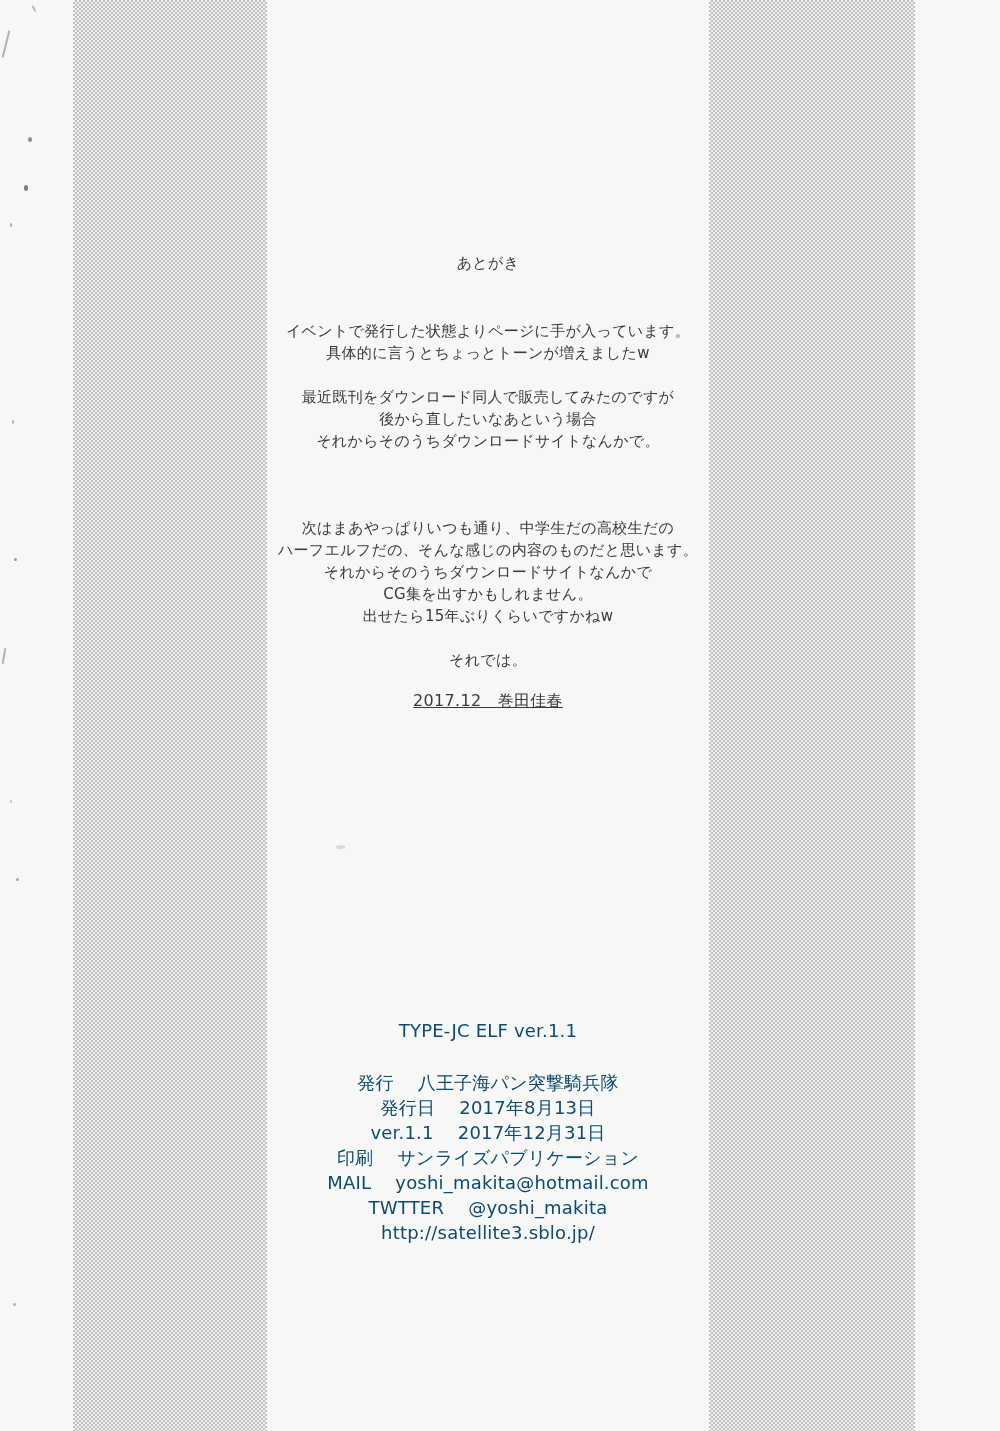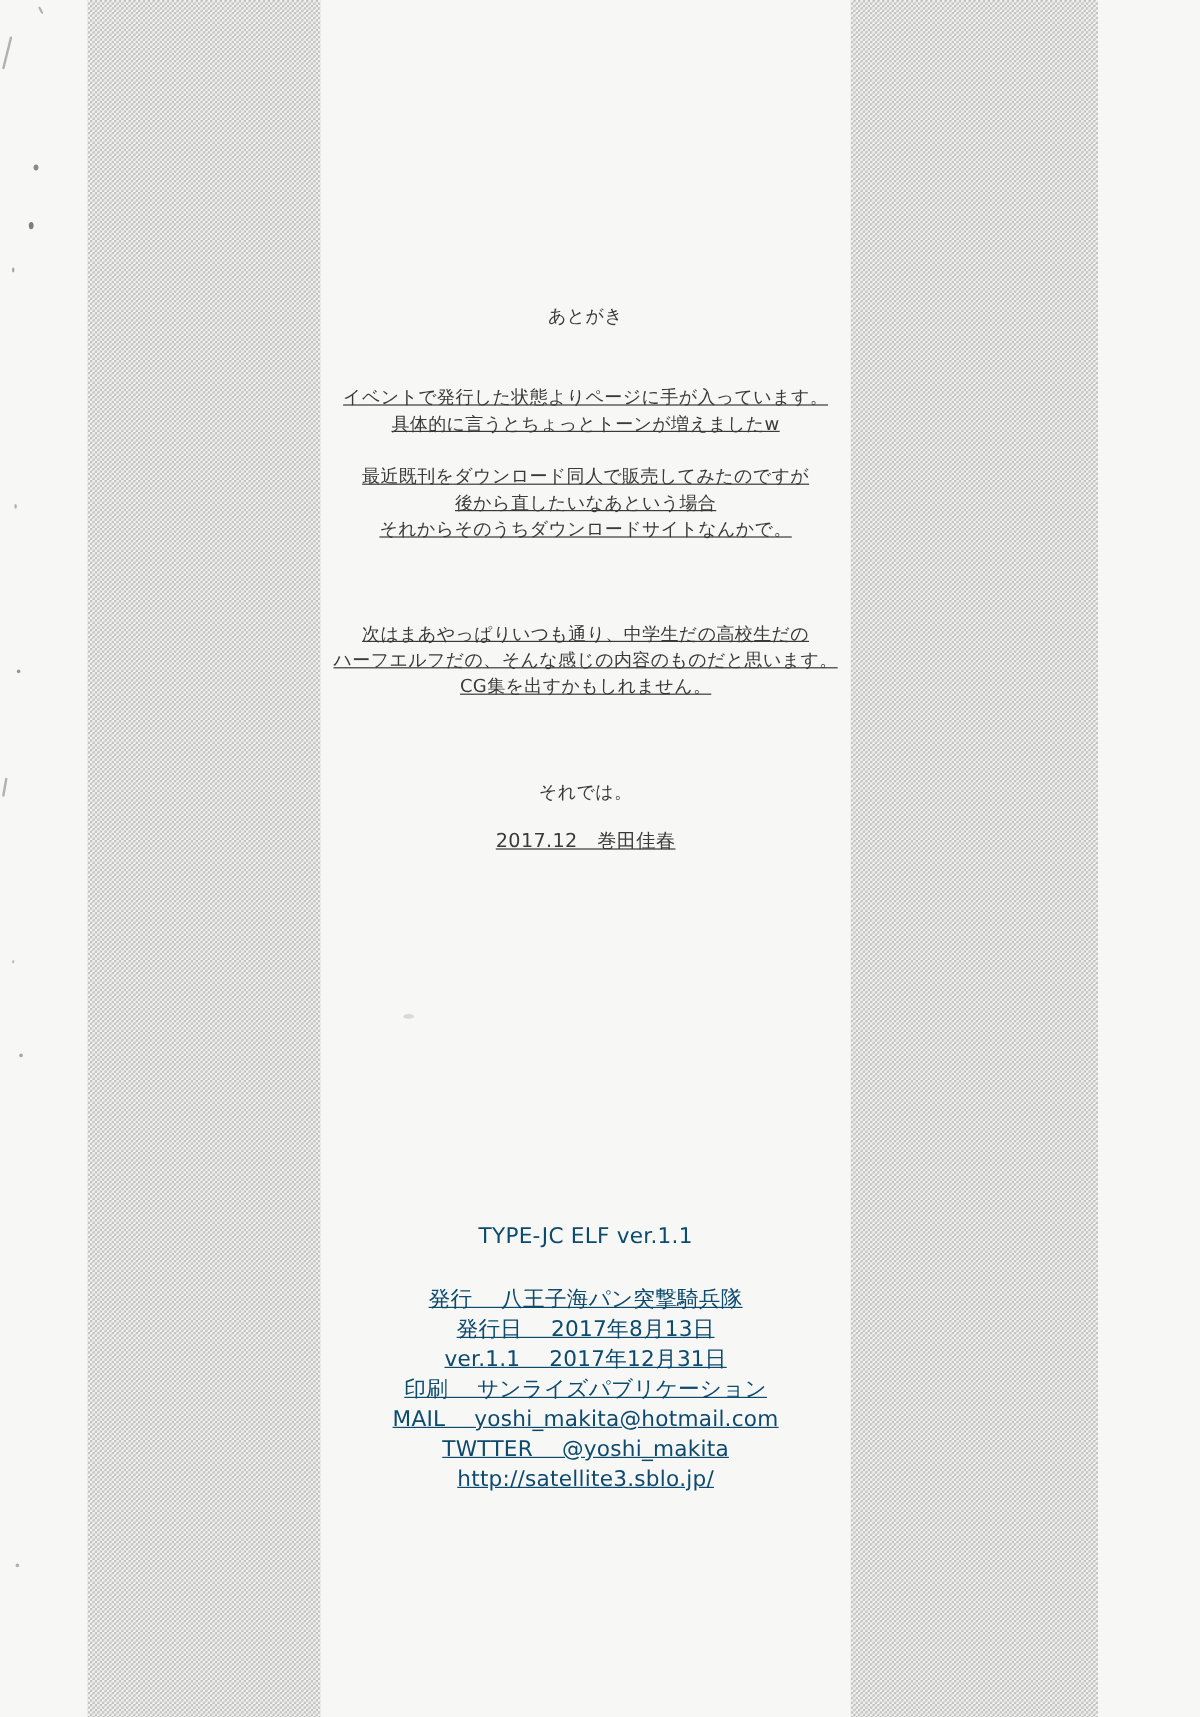--- a/index.html
+++ b/index.html
@@ -32,21 +32,21 @@
   
   .tblock {
     position: absolute;
     left: 238px; width: 500px;
     text-align: center;
     font-size: 15px;
     line-height: 22px;
     letter-spacing: 0.3px;
     color: #3a3a3a;
   }
-  .tblock .line { white-space: nowrap; text-decoration: underline; }
+  .tblock .line { white-space: nowrap; }
   .colophon-block {
     font-size: 18px;
     line-height: 25px;
     letter-spacing: 0.2px;
     color: #0c4a6e;
   }
   .signature { font-size: 16px; text-decoration: underline; }
 
   
   .speck { position: absolute; background: #777; border-radius: 50%; opacity: 0.75; }
@@ -68,21 +68,23 @@
 
   <div class="tblock" style="top:386px">
     <div class="line">最近既刊をダウンロード同人で販売してみたのですが</div>
     <div class="line">後から直したいなあという場合</div>
     <div class="line">それからそのうちダウンロードサイトなんかで。</div>
   </div>
 
   <div class="tblock" style="top:517px">
     <div class="line">次はまあやっぱりいつも通り、中学生だの高校生だの</div>
     <div class="line">ハーフエルフだの、そんな感じの内容のものだと思います。</div>
+    <div class="line">それからそのうちダウンロードサイトなんかで</div>
     <div class="line">CG集を出すかもしれません。</div>
+    <div class="line">出せたら15年ぶりくらいですかねw</div>
   </div>
 
   <div class="tblock" style="top:649px">それでは。</div>
 
   <div class="tblock signature" style="top:690px">2017.12　巻田佳春</div>
 
   <div class="tblock colophon-block" style="top:1018px">TYPE-JC ELF ver.1.1</div>
 
   <div class="tblock colophon-block" style="top:1070px">
     <div class="line">発行　 八王子海パン突撃騎兵隊</div>

